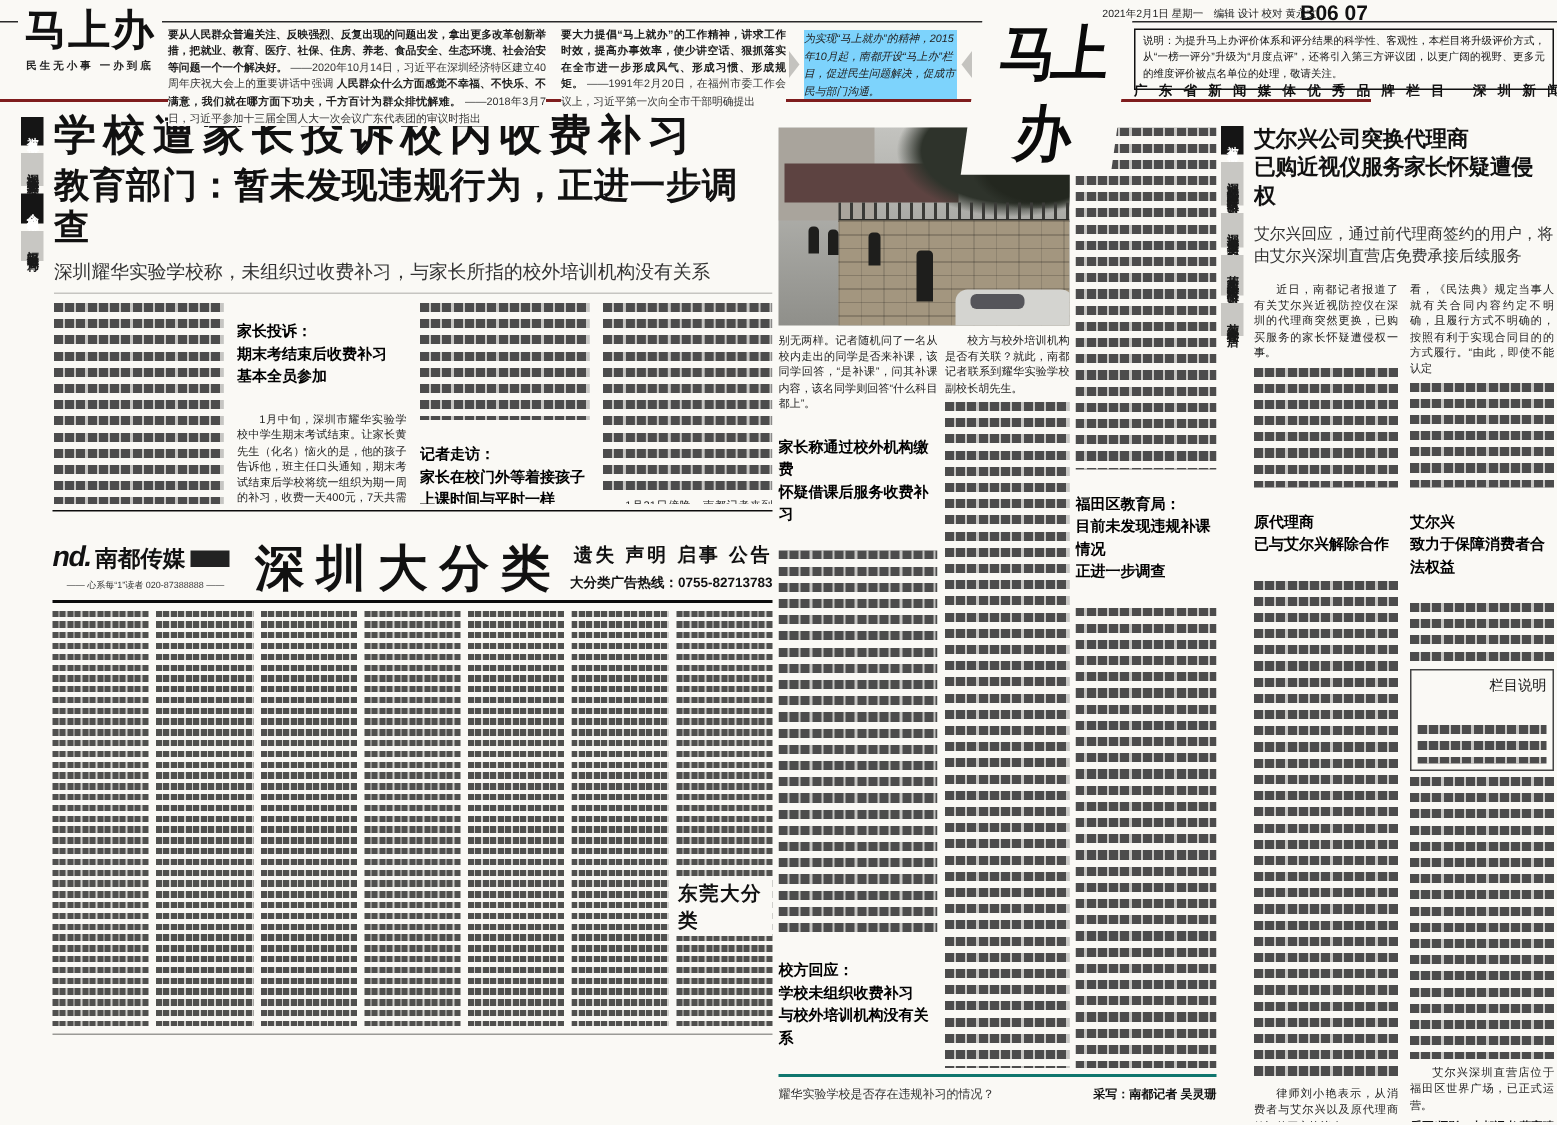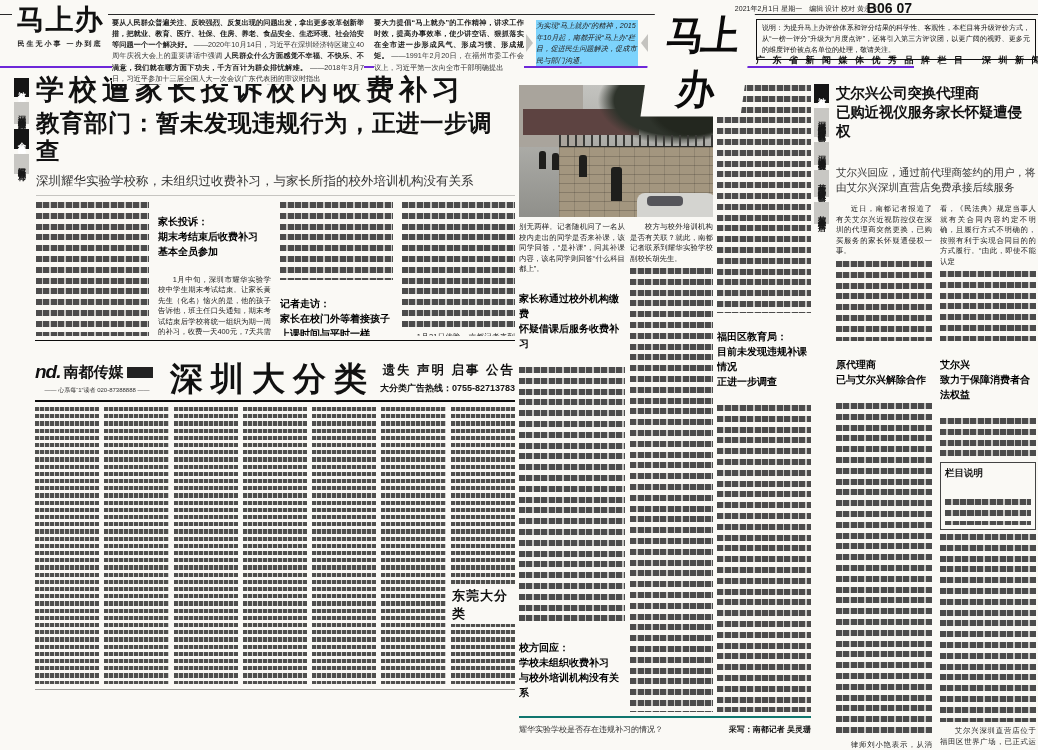--- a/index.html
+++ b/index.html
@@ -2,21 +2,21 @@
 <html><head>
 <meta charset="utf-8">
 <style>
   *{box-sizing:border-box;margin:0;padding:0}
   html,body{margin:0;padding:0}
   body{background:#9a9a97}
   .page{position:relative;width:1038px;height:750px;background:#faf9f5;
         font-family:"Liberation Sans","DejaVu Sans",sans-serif;color:#111;overflow:hidden}
 
   
-  .banner{position:absolute;left:0;top:0;width:914px;height:68px;border-bottom:2px solid #6d28d9}
+  .banner{position:absolute;left:0;top:0;width:914px;height:68px;border-bottom:2px solid #7f1d1d}
   .ban-rule{position:absolute;left:0;top:14px;width:1038px;height:1px;background:#2a2a2a}
   .logo-block{position:absolute;left:12px;top:5px;width:96px;background:#faf9f5;text-align:center;z-index:2}
   .logo-main{font-size:28px;font-weight:900;letter-spacing:1px;line-height:1.1}
   .logo-sub{font-size:7px;font-weight:700;letter-spacing:2px;margin-top:3px;color:#222}
   .q{position:absolute;font-size:7.2px;line-height:1.55;text-align:justify;color:#1c1c1c;background:#faf9f5;z-index:2}
   .q .qt{font-weight:700}
   .q .qs{font-weight:400;color:#333}
   .q1{left:112px;top:17px;width:252px}
   .q2{left:374px;top:17px;width:150px}
   .note{position:absolute;left:536px;top:20px;width:102px;font-size:7.2px;line-height:1.6;
@@ -113,25 +113,25 @@
   .ad-hot{font-size:9px;font-weight:700;margin-top:3px}
   .ad-body{position:relative;margin-top:5px;border-top:2px solid #0c0c0c;padding-top:5px;
            display:flex;gap:5px;height:284px}
   .ad-body>div{flex:1 1 0}
   .dg-label{position:absolute;left:414px;top:184px;background:#faf9f5;padding:1px 3px;
             font-size:13px;font-weight:900;letter-spacing:1px;z-index:3}
 
   
   .right-art{position:absolute;left:836px;top:84px;width:200px;height:664px;overflow:hidden}
   .rh{font-size:14.5px;font-weight:900;line-height:1.3;letter-spacing:-0.2px}
-  .rdeck{font-size:10.5px;color:#333;line-height:1.5;margin-top:24px}
+  .rdeck{font-size:10.5px;color:#333;line-height:1.5;margin-top:8px}
   .cols2{display:flex;gap:8px;margin-top:8px;height:568px}
   .cols2>div{flex:1 1 0}
   .notebox{border:1px solid #444;padding:4px;background:#faf9f5}
-  .nb-title{font-size:9.5px;font-weight:700;text-align:left;margin-bottom:19px}
+  .nb-title{font-size:9.5px;font-weight:400;text-align:right;margin-bottom:19px}
   .r-credit{font-size:7.6px;font-weight:700;text-align:right;color:#111}
 </style>
 </head>
 <body>
 
 <div class="page">
 
   <div class="banner">
     <div class="ban-rule"></div>
 

